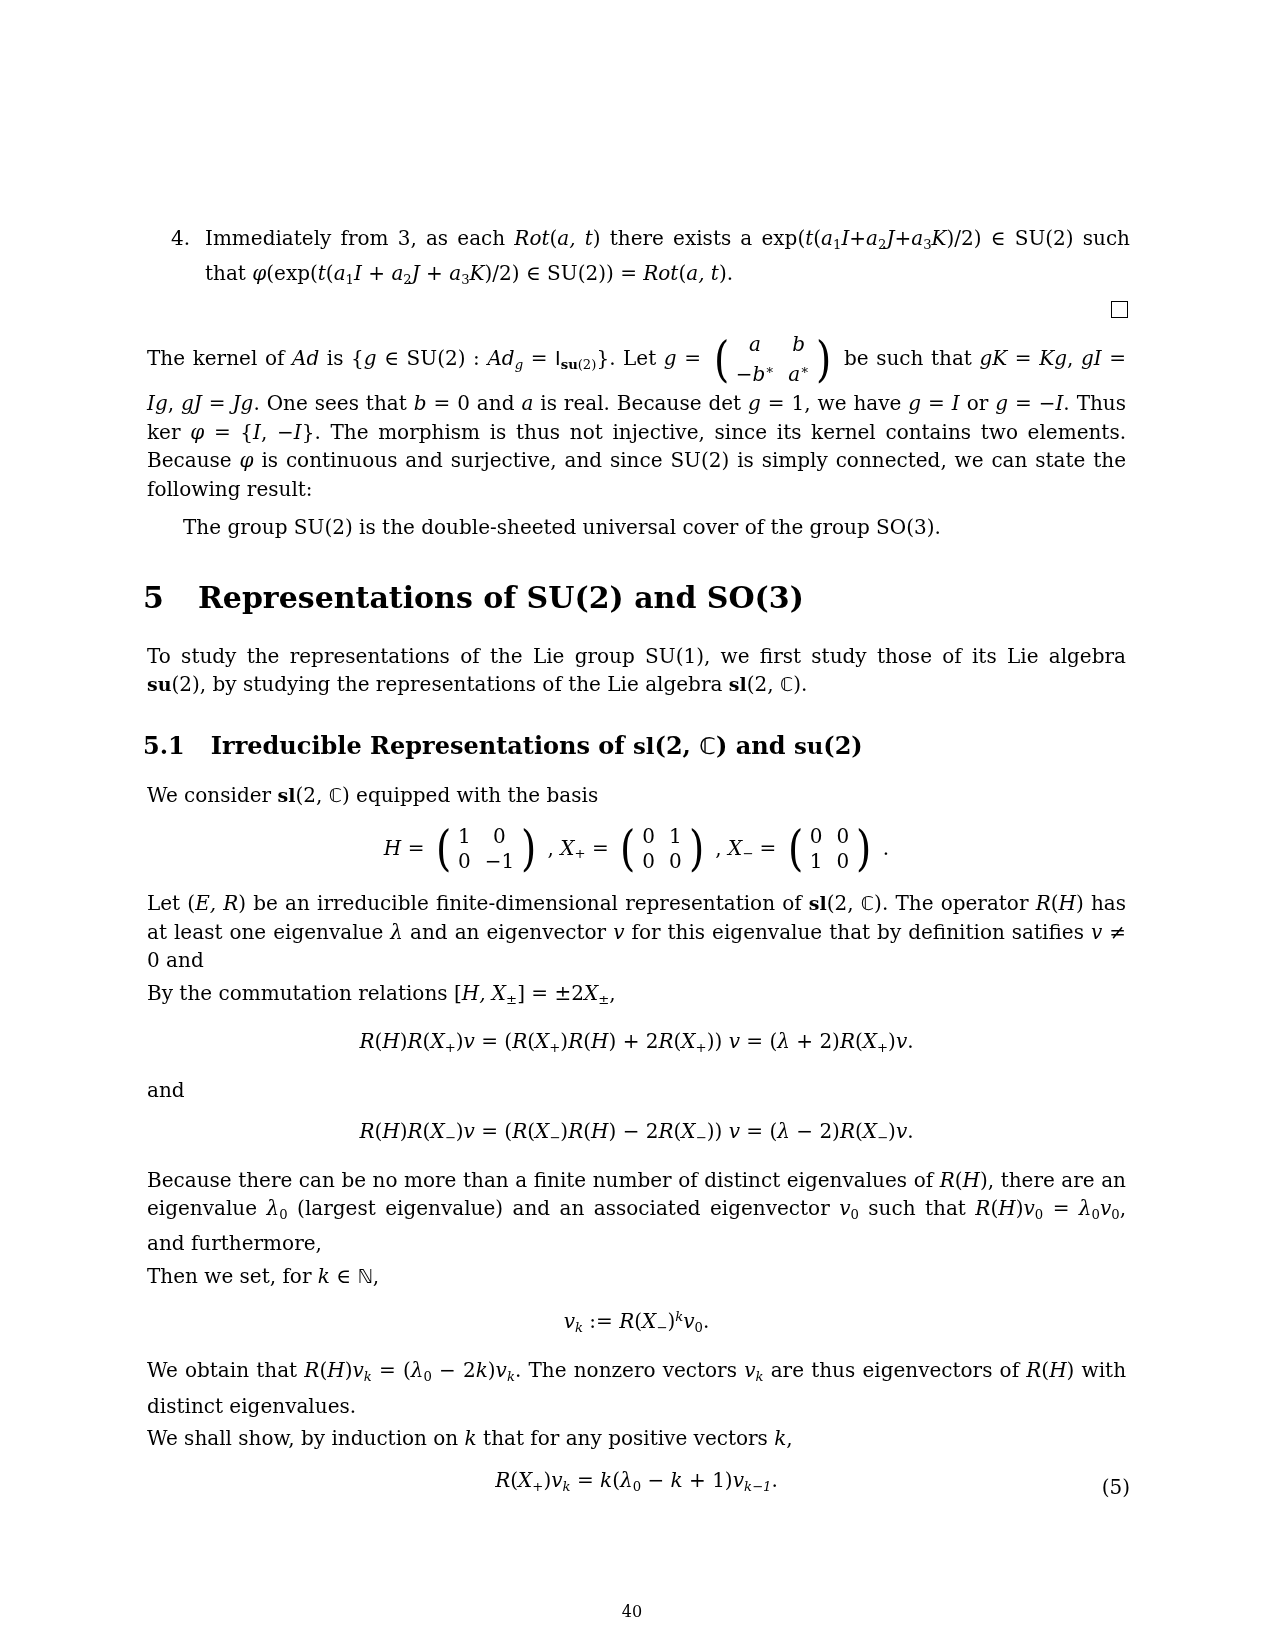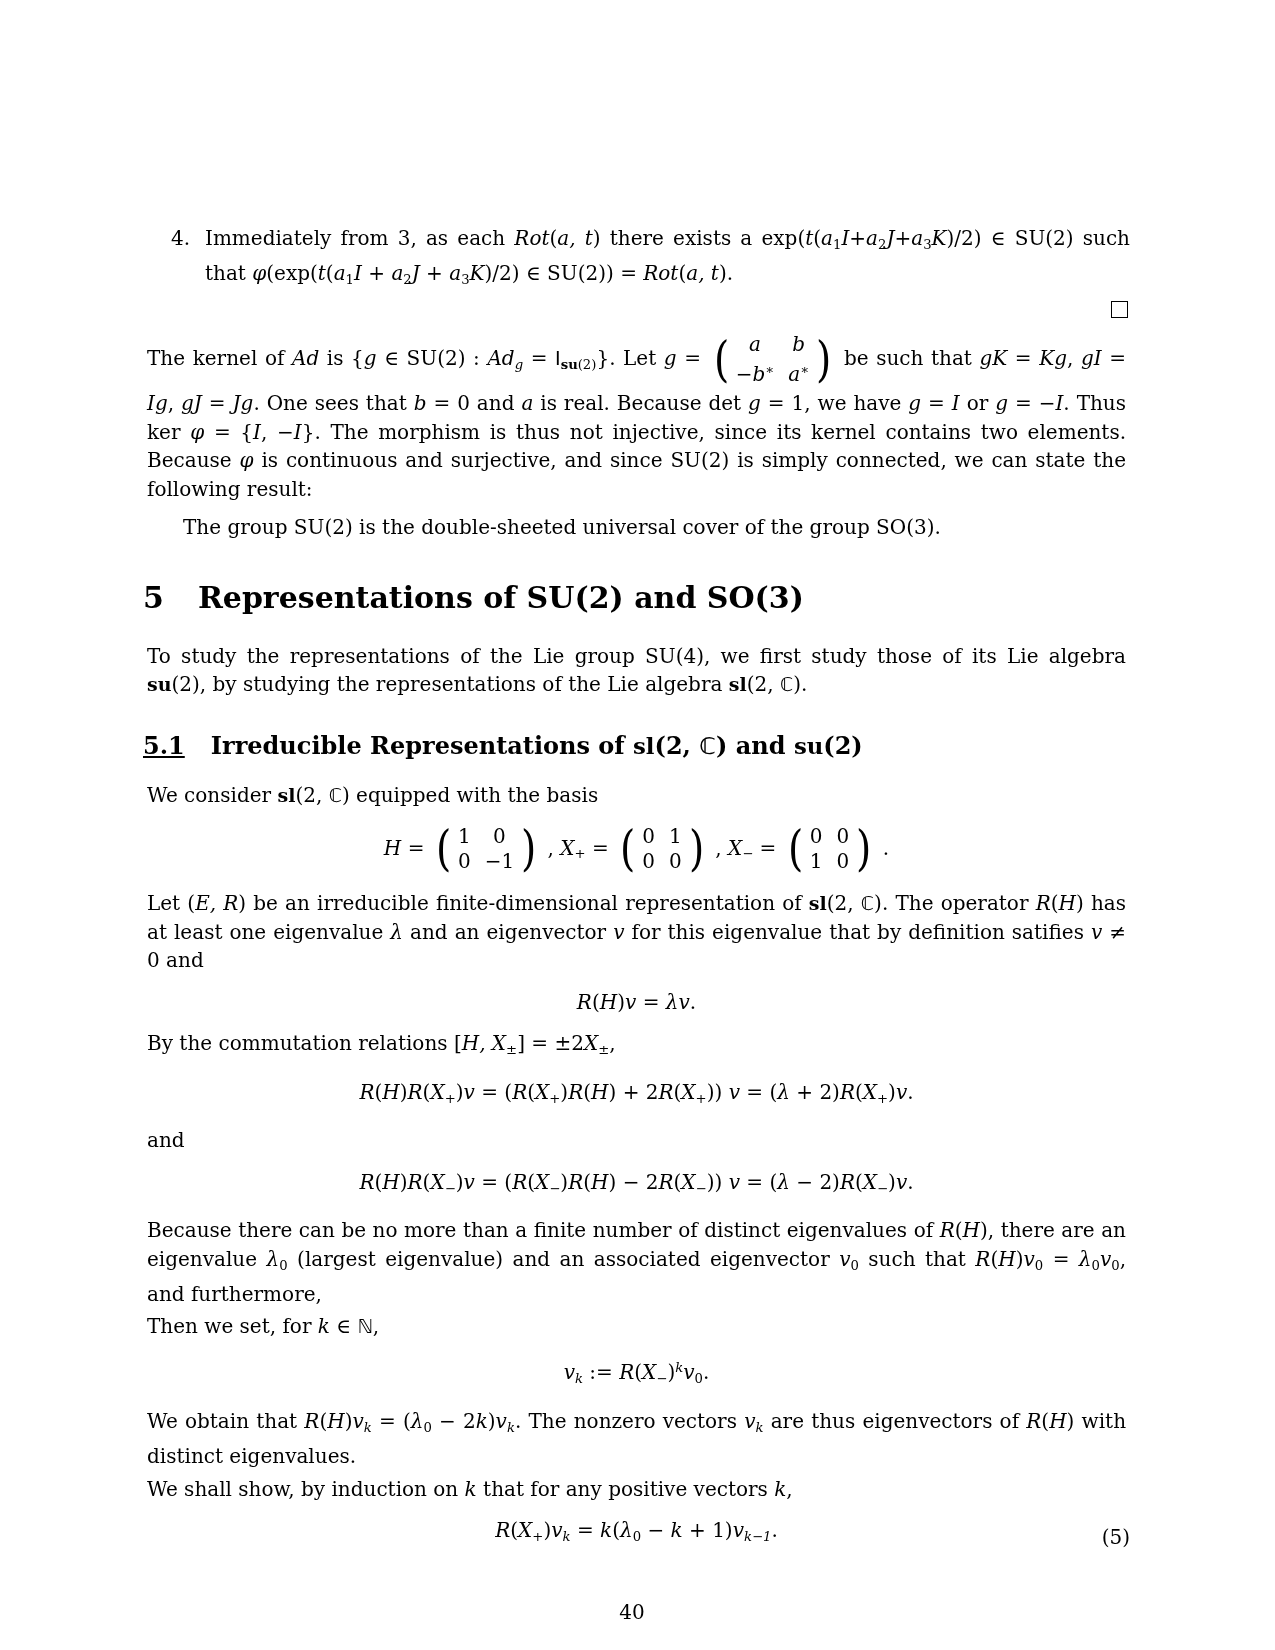--- a/index.html
+++ b/index.html
@@ -27,21 +27,21 @@
     display: flex; align-items: baseline;
     font-weight: bold; font-size: 30px; line-height: 36px;
     margin: 38px 0 26px 0;
   }
   .section-heading .sec-num { margin-right: 34px; }
   .subsection-heading {
     display: flex; align-items: baseline;
     font-weight: bold; font-size: 24px; line-height: 30px;
     margin: 32px 0 20px 0;
   }
-  .subsection-heading .sec-num { margin-right: 26px; text-decoration: underline; }
+  .subsection-heading .sec-num { margin-right: 26px; }
   .display { text-align: center; margin: 13px 0; }
   .eqrow { display: flex; align-items: flex-end; }
   .eqspacer { width: 48px; }
   .eqcenter { flex: 1; text-align: center; }
   .eqtag { width: 48px; text-align: right; }
   .seg-r { font-style: normal; }
   .seg-i { font-style: italic; }
   .seg-c { font-style: italic; }
   .seg-f { font-weight: bold; font-size: 0.95em; }
   .seg-bb { font-family: "DejaVu Sans", "DejaVu Serif", sans-serif; font-size: 0.95em; }
@@ -54,21 +54,21 @@
   .matrix { display: inline-flex; align-items: center; vertical-align: middle; margin: 0 3px; font-style: normal; }
   .paren { font-size: 2.45em; font-weight: 300; line-height: 0; transform: scaleX(0.8); display: inline-block; }
   .mgrid {
     display: inline-grid; grid-template-columns: auto auto;
     column-gap: 14px; row-gap: 0px; padding: 2px 5px;
     text-align: center; line-height: 25px;
   }
   .mcell { text-align: center; }
   .pageno {
     position: absolute; left: 0; right: 11px; bottom: 24px;
-    text-align: center; font-size: 20px;
+    text-align: center; font-size: 16px;
   }
 </style>
 </head>
 <body>
 
 <div class="page">
   <main class="content" id="doc">
       <div class="list-item">
         <span class="li-num">4.</span>
         <div class="li-body"><span class="seg-r">Immediately from 3, as each </span><span class="seg-i">Rot</span><span class="seg-r">(</span><span class="seg-i">a, t</span><span class="seg-r">) there exists a exp(</span><span class="seg-i">t</span><span class="seg-r">(</span><span class="seg-i">a</span><span class="seg-sub">1</span><span class="seg-c">I</span><span class="seg-r">+</span><span class="seg-i">a</span><span class="seg-sub">2</span><span class="seg-c">J</span><span class="seg-r">+</span><span class="seg-i">a</span><span class="seg-sub">3</span><span class="seg-c">K</span><span class="seg-r">)/2) ∈ SU(2) such that </span><span class="seg-i">φ</span><span class="seg-r">(exp(</span><span class="seg-i">t</span><span class="seg-r">(</span><span class="seg-i">a</span><span class="seg-sub">1</span><span class="seg-c">I</span><span class="seg-r"> + </span><span class="seg-i">a</span><span class="seg-sub">2</span><span class="seg-c">J</span><span class="seg-r"> + </span><span class="seg-i">a</span><span class="seg-sub">3</span><span class="seg-c">K</span><span class="seg-r">)/2) ∈ SU(2)) = </span><span class="seg-i">Rot</span><span class="seg-r">(</span><span class="seg-i">a, t</span><span class="seg-r">).</span></div>
@@ -84,21 +84,21 @@
             <span class="mcell"><span class="seg-r">−</span><span class="seg-i">b</span><span class="seg-sup">∗</span></span>
             <span class="mcell"><span class="seg-i">a</span><span class="seg-sup">∗</span></span>
           </span>
           <span class="paren">)</span>
         </span><span class="seg-r"> be such that </span><span class="seg-i">g</span><span class="seg-c">K</span><span class="seg-r"> = </span><span class="seg-c">K</span><span class="seg-i">g</span><span class="seg-r">, </span><span class="seg-i">g</span><span class="seg-c">I</span><span class="seg-r"> = </span><span class="seg-c">I</span><span class="seg-i">g</span><span class="seg-r">, </span><span class="seg-i">g</span><span class="seg-c">J</span><span class="seg-r"> = </span><span class="seg-c">J</span><span class="seg-i">g</span><span class="seg-r">.  One sees that </span><span class="seg-i">b</span><span class="seg-r"> = 0 and </span><span class="seg-i">a</span><span class="seg-r"> is real.  Because det </span><span class="seg-i">g</span><span class="seg-r"> = 1, we have </span><span class="seg-i">g</span><span class="seg-r"> = </span><span class="seg-i">I</span><span class="seg-r"> or </span><span class="seg-i">g</span><span class="seg-r"> = −</span><span class="seg-i">I</span><span class="seg-r">.  Thus ker </span><span class="seg-i">φ</span><span class="seg-r"> = {</span><span class="seg-i">I</span><span class="seg-r">, −</span><span class="seg-i">I</span><span class="seg-r">}.  The morphism is thus not injective, since its kernel contains two elements.  Because </span><span class="seg-i">φ</span><span class="seg-r"> is continuous and surjective, and since SU(2) is simply connected, we can state the following result:</span></div>
       <div class="quote"><span class="seg-r">The group SU(2) is the double-sheeted universal cover of the group SO(3).</span></div>
       <div class="section-heading">
         <span class="sec-num">5</span>
         <span class="sec-title"><span class="seg-r">Representations of SU(2) and SO(3)</span></span>
       </div>
-      <div class="para"><span class="seg-r">To study the representations of the Lie group SU(4), we first study those of its Lie algebra </span><span class="seg-f">su</span><span class="seg-r">(2), by studying the representations of the Lie algebra </span><span class="seg-f">sl</span><span class="seg-r">(2, </span><span class="seg-bb">ℂ</span><span class="seg-r">).</span></div>
+      <div class="para"><span class="seg-r">To study the representations of the Lie group SU(1), we first study those of its Lie algebra </span><span class="seg-f">su</span><span class="seg-r">(2), by studying the representations of the Lie algebra </span><span class="seg-f">sl</span><span class="seg-r">(2, </span><span class="seg-bb">ℂ</span><span class="seg-r">).</span></div>
       <div class="subsection-heading">
         <span class="sec-num">5.1</span>
         <span class="sec-title"><span class="seg-r">Irreducible Representations of </span><span class="seg-f">sl</span><span class="seg-r">(2, </span><span class="seg-bb">ℂ</span><span class="seg-r">) and </span><span class="seg-f">su</span><span class="seg-r">(2)</span></span>
       </div>
       <div class="para"><span class="seg-r">We consider </span><span class="seg-f">sl</span><span class="seg-r">(2, </span><span class="seg-bb">ℂ</span><span class="seg-r">) equipped with the basis</span></div>
       <div class="display"><span class="seg-i">H</span><span class="seg-r"> = </span><span class="matrix">
           <span class="paren">(</span>
           <span class="mgrid">
             <span class="mcell"><span class="seg-r">1</span></span>
             <span class="mcell"><span class="seg-r">0</span></span>
@@ -119,21 +119,20 @@
           <span class="paren">(</span>
           <span class="mgrid">
             <span class="mcell"><span class="seg-r">0</span></span>
             <span class="mcell"><span class="seg-r">0</span></span>
             <span class="mcell"><span class="seg-r">1</span></span>
             <span class="mcell"><span class="seg-r">0</span></span>
           </span>
           <span class="paren">)</span>
         </span><span class="seg-r"> .</span></div>
       <div class="para"><span class="seg-r">Let (</span><span class="seg-i">E, R</span><span class="seg-r">) be an irreducible finite-dimensional representation of </span><span class="seg-f">sl</span><span class="seg-r">(2, </span><span class="seg-bb">ℂ</span><span class="seg-r">).  The operator </span><span class="seg-i">R</span><span class="seg-r">(</span><span class="seg-i">H</span><span class="seg-r">) has at least one eigenvalue </span><span class="seg-i">λ</span><span class="seg-r"> and an eigenvector </span><span class="seg-i">v</span><span class="seg-r"> for this eigenvalue that by definition satifies </span><span class="seg-i">v</span><span class="seg-r"> ≠ 0 and</span></div>
-      <div class="display"><span class="seg-i">R</span><span class="seg-r">(</span><span class="seg-i">H</span><span class="seg-r">)</span><span class="seg-i">v</span><span class="seg-r"> = </span><span class="seg-i">λv</span><span class="seg-r">.</span></div>
       <div class="para"><span class="seg-r">By the commutation relations [</span><span class="seg-i">H, X</span><span class="seg-sub">±</span><span class="seg-r">] = ±2</span><span class="seg-i">X</span><span class="seg-sub">±</span><span class="seg-r">,</span></div>
       <div class="display"><span class="seg-i">R</span><span class="seg-r">(</span><span class="seg-i">H</span><span class="seg-r">)</span><span class="seg-i">R</span><span class="seg-r">(</span><span class="seg-i">X</span><span class="seg-sub">+</span><span class="seg-r">)</span><span class="seg-i">v</span><span class="seg-r"> = (</span><span class="seg-i">R</span><span class="seg-r">(</span><span class="seg-i">X</span><span class="seg-sub">+</span><span class="seg-r">)</span><span class="seg-i">R</span><span class="seg-r">(</span><span class="seg-i">H</span><span class="seg-r">) + 2</span><span class="seg-i">R</span><span class="seg-r">(</span><span class="seg-i">X</span><span class="seg-sub">+</span><span class="seg-r">)) </span><span class="seg-i">v</span><span class="seg-r"> = (</span><span class="seg-i">λ</span><span class="seg-r"> + 2)</span><span class="seg-i">R</span><span class="seg-r">(</span><span class="seg-i">X</span><span class="seg-sub">+</span><span class="seg-r">)</span><span class="seg-i">v</span><span class="seg-r">.</span></div>
       <div class="para"><span class="seg-r">and</span></div>
       <div class="display"><span class="seg-i">R</span><span class="seg-r">(</span><span class="seg-i">H</span><span class="seg-r">)</span><span class="seg-i">R</span><span class="seg-r">(</span><span class="seg-i">X</span><span class="seg-sub">−</span><span class="seg-r">)</span><span class="seg-i">v</span><span class="seg-r"> = (</span><span class="seg-i">R</span><span class="seg-r">(</span><span class="seg-i">X</span><span class="seg-sub">−</span><span class="seg-r">)</span><span class="seg-i">R</span><span class="seg-r">(</span><span class="seg-i">H</span><span class="seg-r">) − 2</span><span class="seg-i">R</span><span class="seg-r">(</span><span class="seg-i">X</span><span class="seg-sub">−</span><span class="seg-r">)) </span><span class="seg-i">v</span><span class="seg-r"> = (</span><span class="seg-i">λ</span><span class="seg-r"> − 2)</span><span class="seg-i">R</span><span class="seg-r">(</span><span class="seg-i">X</span><span class="seg-sub">−</span><span class="seg-r">)</span><span class="seg-i">v</span><span class="seg-r">.</span></div>
       <div class="para"><span class="seg-r">Because there can be no more than a finite number of distinct eigenvalues of </span><span class="seg-i">R</span><span class="seg-r">(</span><span class="seg-i">H</span><span class="seg-r">), there are an eigenvalue </span><span class="seg-i">λ</span><span class="seg-sub">0</span><span class="seg-r"> (largest eigenvalue) and an associated eigenvector </span><span class="seg-i">v</span><span class="seg-sub">0</span><span class="seg-r"> such that </span><span class="seg-i">R</span><span class="seg-r">(</span><span class="seg-i">H</span><span class="seg-r">)</span><span class="seg-i">v</span><span class="seg-sub">0</span><span class="seg-r"> = </span><span class="seg-i">λ</span><span class="seg-sub">0</span><span class="seg-i">v</span><span class="seg-sub">0</span><span class="seg-r">, and furthermore,</span></div>
       <div class="para"><span class="seg-r">Then we set, for </span><span class="seg-i">k</span><span class="seg-r"> ∈ </span><span class="seg-bb">ℕ</span><span class="seg-r">,</span></div>
       <div class="display"><span class="seg-i">v</span><span class="seg-subi">k</span><span class="seg-r"> := </span><span class="seg-i">R</span><span class="seg-r">(</span><span class="seg-i">X</span><span class="seg-sub">−</span><span class="seg-r">)</span><span class="seg-supi">k</span><span class="seg-i">v</span><span class="seg-sub">0</span><span class="seg-r">.</span></div>
       <div class="para"><span class="seg-r">We obtain that </span><span class="seg-i">R</span><span class="seg-r">(</span><span class="seg-i">H</span><span class="seg-r">)</span><span class="seg-i">v</span><span class="seg-subi">k</span><span class="seg-r"> = (</span><span class="seg-i">λ</span><span class="seg-sub">0</span><span class="seg-r"> − 2</span><span class="seg-i">k</span><span class="seg-r">)</span><span class="seg-i">v</span><span class="seg-subi">k</span><span class="seg-r">.  The nonzero vectors </span><span class="seg-i">v</span><span class="seg-subi">k</span><span class="seg-r"> are thus eigenvectors of </span><span class="seg-i">R</span><span class="seg-r">(</span><span class="seg-i">H</span><span class="seg-r">) with distinct eigenvalues.</span></div>
       <div class="para"><span class="seg-r">We shall show, by induction on </span><span class="seg-i">k</span><span class="seg-r"> that for any positive vectors </span><span class="seg-i">k</span><span class="seg-r">,</span></div>
       <div class="display eqrow">

